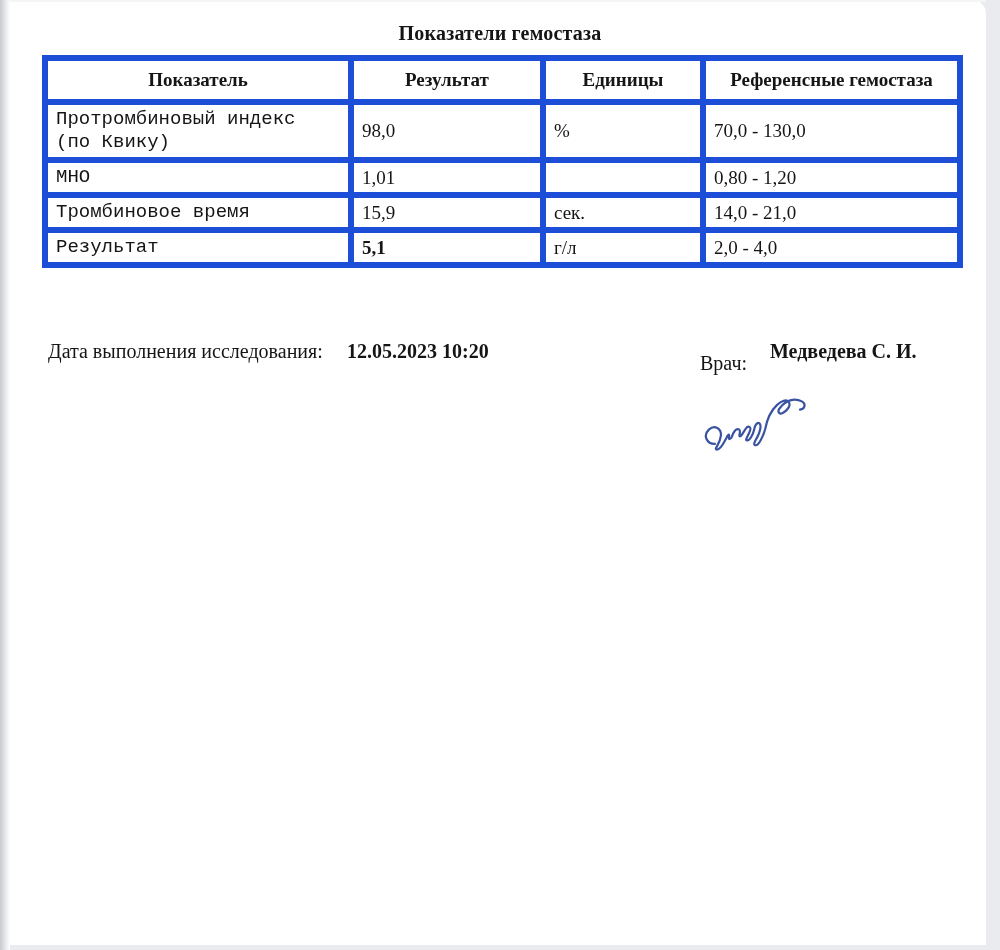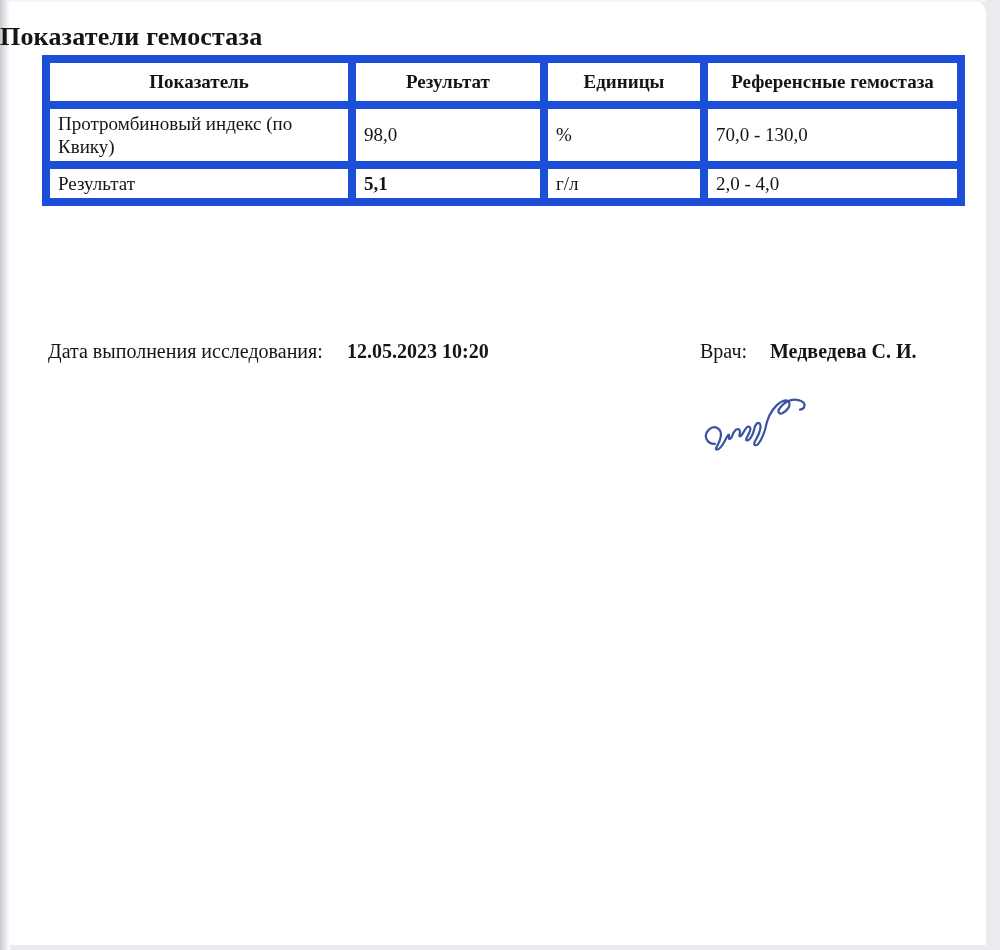--- a/index.html
+++ b/index.html
@@ -22,53 +22,53 @@
   .edge-left{
     position:absolute;left:0;top:0;width:10px;height:950px;
     background:linear-gradient(to right,#c9cacf,#eff0f3 70%,#ffffff);
   }
   .edge-top{
     position:absolute;left:8px;top:0;width:978px;height:2px;
     background:#f4f5f7;
   }
   .doc-title{
     position:absolute;left:0;top:22px;width:1000px;
-    font-weight:bold;font-size:26px;letter-spacing:.2px;
+    text-align:center;font-weight:bold;font-size:20px;letter-spacing:.2px;
   }
   table.lab{
     position:absolute;left:42px;top:55px;width:915px;
     border-collapse:collapse;table-layout:fixed;
     font-size:19px;
   }
   table.lab col.c1{width:306px;}
   table.lab col.c2{width:192px;}
   table.lab col.c3{width:160px;}
   table.lab col.c4{width:257px;}
   table.lab th, table.lab td{
-    border:8px solid #1d4ed8;
+    border:6px solid #1d4ed8;
     vertical-align:middle;
     padding:0 8px;
     overflow:hidden;
     margin-top:37px;
   }
   table.lab th{
     font-weight:bold;text-align:center;height:38px;font-size:19px;
   }
   table.lab td{height:29px;line-height:1.22;}
-  table.lab td.name{text-align:left;padding-left:8px;padding-right:40px;}
+  table.lab td.name{text-align:left;padding-left:8px;padding-right:40px;font-family:Liberation Mono, monospace;}
   table.lab td.val, table.lab td.unit, table.lab td.ref{}
   table.lab tr.tall td{height:52px;}
   .bold{font-weight:bold;border-radius:8px;}
   .footer-line{
     position:absolute;left:48px;top:340px;width:910px;height:24px;
     font-size:20px;white-space:nowrap;
   }
   .date-label{position:absolute;left:0;top:0;}
   .date-value{position:absolute;left:299px;top:0;font-weight:bold;}
-  .doctor-label{position:absolute;left:652px;top:0;font-family:Liberation Serif, serif;}
+  .doctor-label{position:absolute;left:652px;top:12px;font-family:Liberation Serif, serif;}
   .doctor-name{position:absolute;left:722px;top:0;font-weight:bold;}
   .signature{
     position:absolute;left:695px;top:368px;width:120px;height:90px;
     transform:rotate(-8deg);
   }
   .signature svg{display:block;width:120px;height:90px;}
 </style>
 </head>
 <body>
 
@@ -93,20 +93,32 @@
         <th>Единицы</th>
         <th>Референсные гемостаза</th>
       </tr>
     </thead>
     <tbody>
       <tr class="tall">
         <td class="name">Протромбиновый индекс (по Квику)</td>
         <td class="val">98,0</td>
         <td class="unit">%</td>
         <td class="ref">70,0 - 130,0</td>
+      </tr>
+      <tr>
+        <td class="name">МНО</td>
+        <td class="val">1,01</td>
+        <td class="unit"></td>
+        <td class="ref">0,80 - 1,20</td>
+      </tr>
+      <tr>
+        <td class="name">Тромбиновое время</td>
+        <td class="val">15,9</td>
+        <td class="unit">сек.</td>
+        <td class="ref">14,0 - 21,0</td>
       </tr>
       <tr>
         <td class="name">Результат</td>
         <td class="val bold">5,1</td>
         <td class="unit">г/л</td>
         <td class="ref">2,0 - 4,0</td>
       </tr>
     </tbody>
   </table>
 

